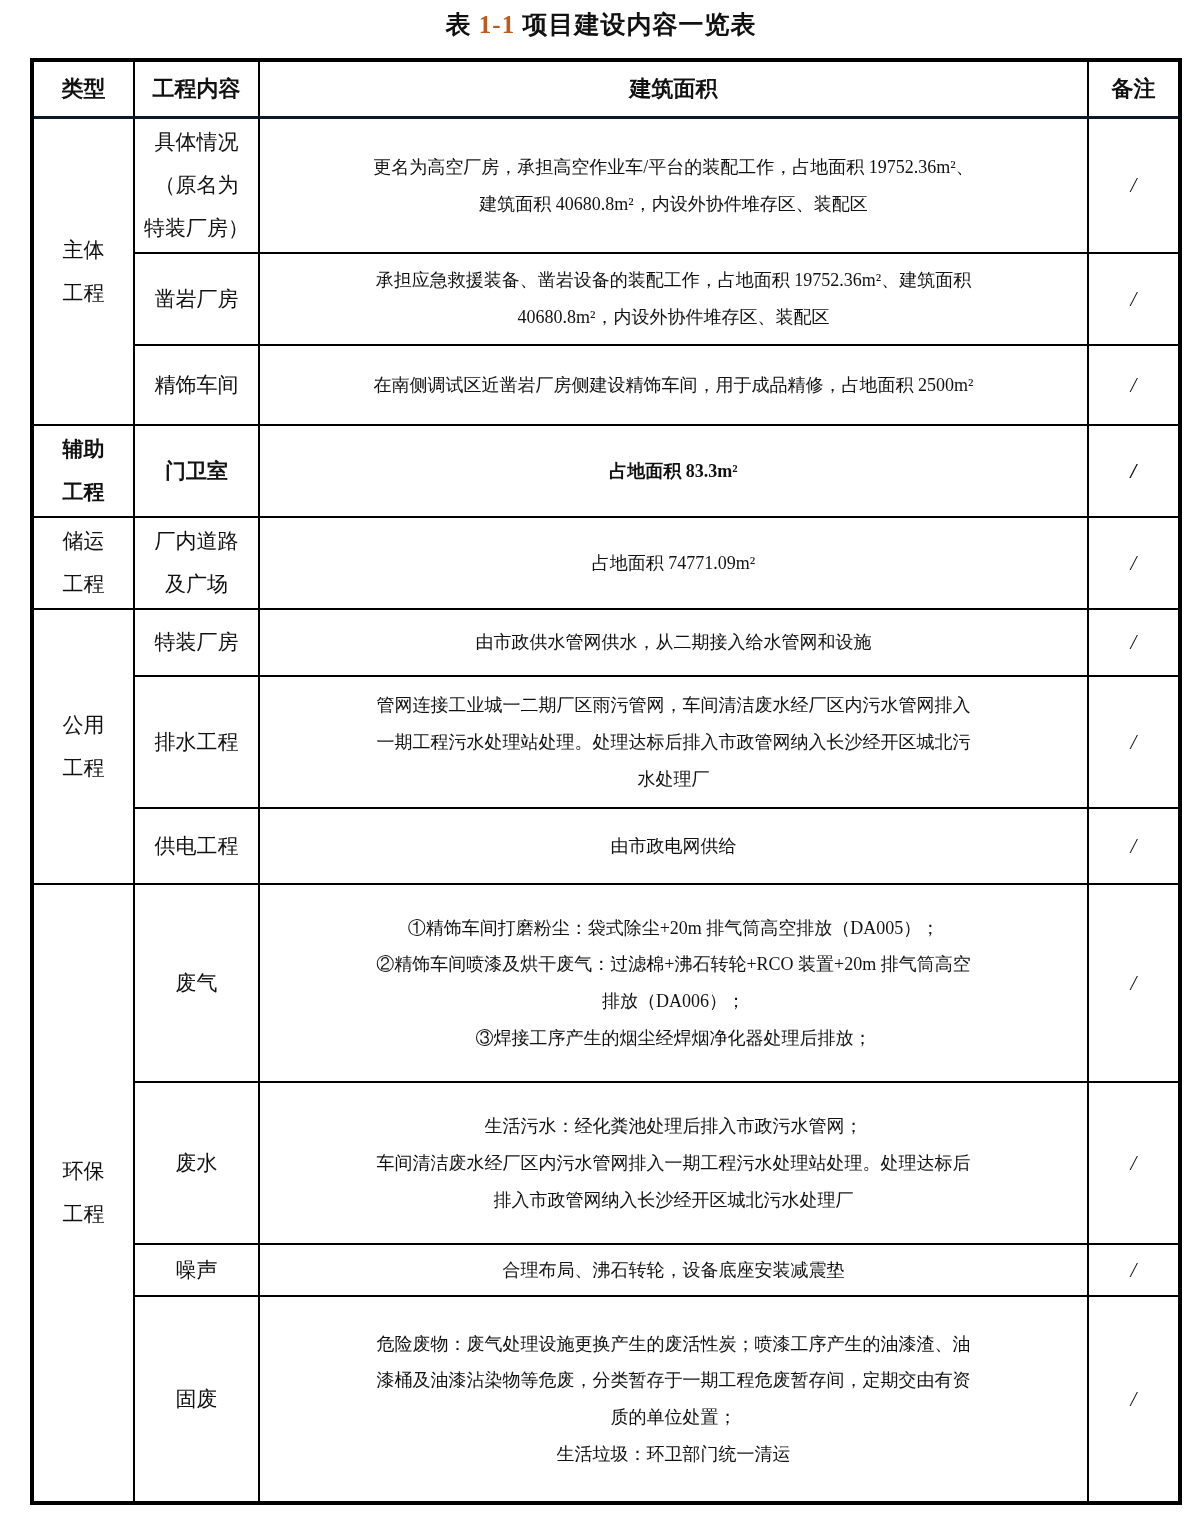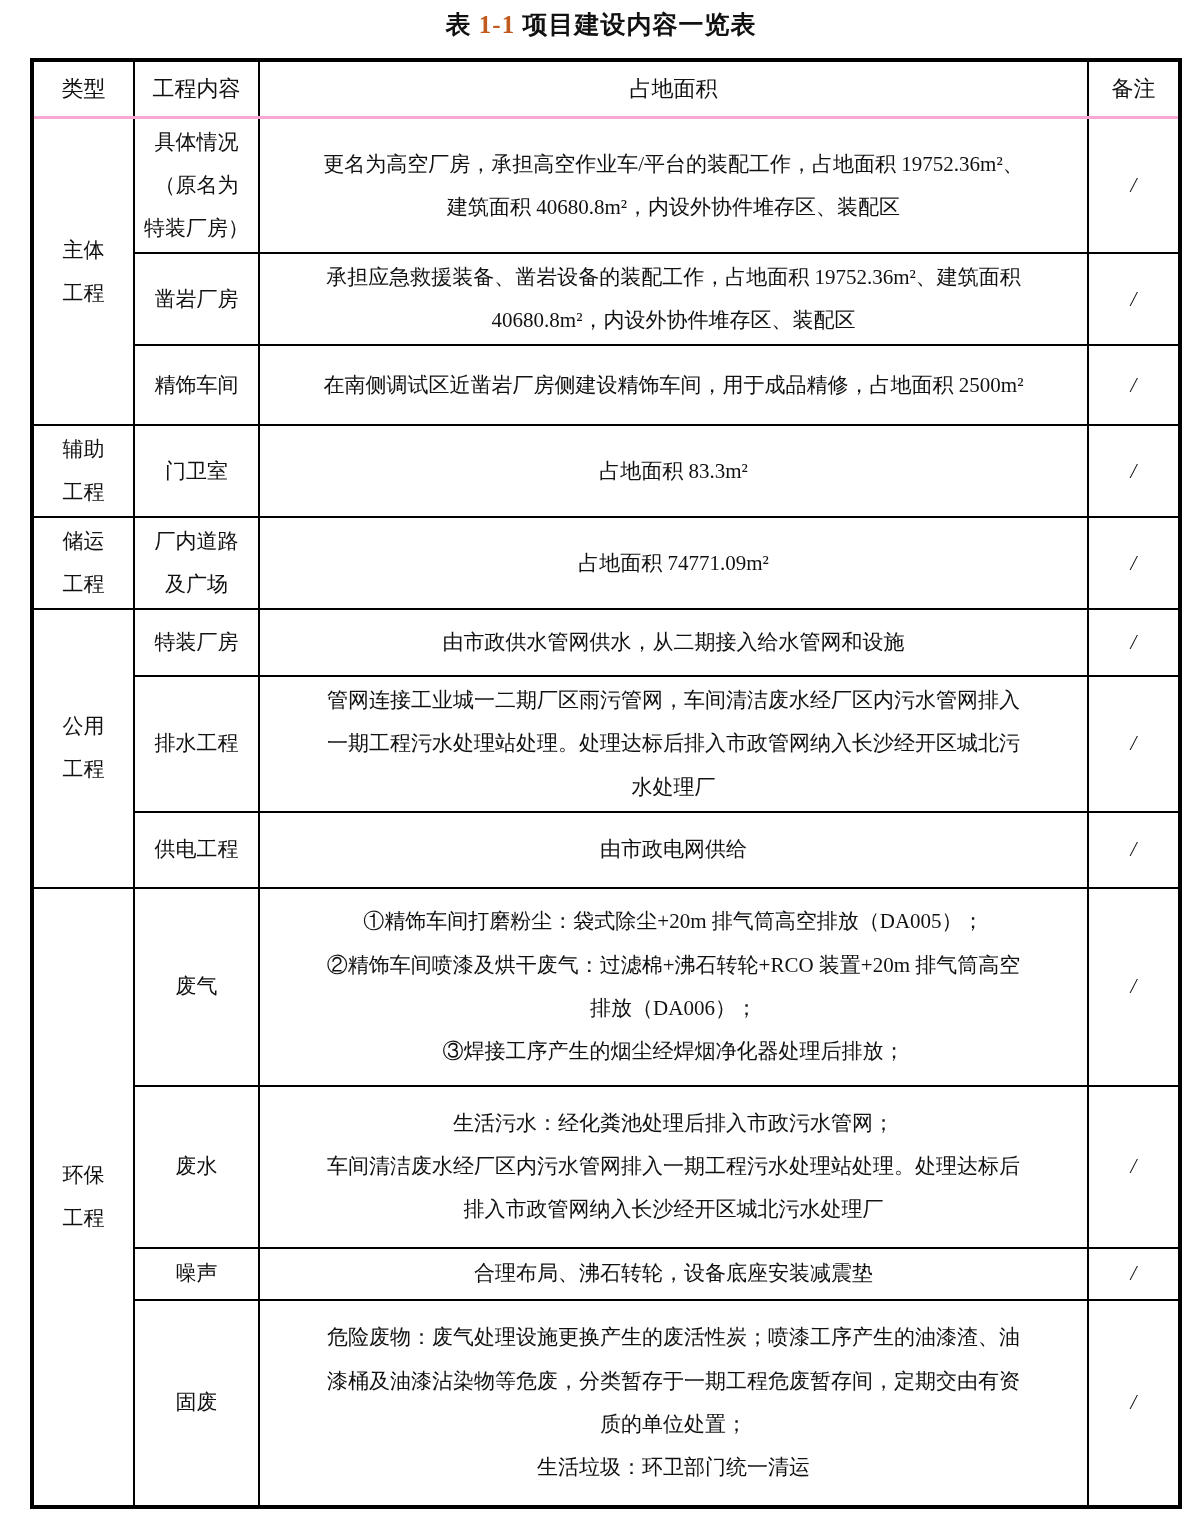--- a/index.html
+++ b/index.html
@@ -37,30 +37,30 @@
     width: 1148px;
     margin-left: 30px;
     margin-top: 16px;
     border: 4px solid #000000;
   }
   th, td {
     border: 2px solid #000000;
     text-align: center;
     vertical-align: middle;
     padding: 2px 6px;
-    font-size: 21px;
+    font-size: 18px;
     line-height: 2.05;
     white-space: pre-line;
     overflow: hidden;
   }
   thead th {
-    font-weight: normal;
+    font-weight: bold;
     font-size: 22px;
     height: 50px;
-    border-bottom: 3px solid #f9a8d4;
+    border-bottom: 3px solid #0f172a;
     white-space: nowrap;
   }
   td.type-cell, td.name-cell {
     font-size: 21px;
   }
   td.remark-cell {
     font-size: 21px;
     font-style: italic;
   }
 </style>
@@ -75,21 +75,21 @@
     <colgroup>
       <col style="width:102px">
       <col style="width:125px">
       <col style="width:829px">
       <col style="width:92px">
     </colgroup>
     <thead>
       <tr>
         <th>类型</th>
         <th>工程内容</th>
-        <th>占地面积</th>
+        <th>建筑面积</th>
         <th>备注</th>
       </tr>
     </thead>
     <tbody>
 
       <tr style="height:128px;">
         <td class="type-cell" rowspan="3">主体
 工程</td>
         <td class="name-cell">具体情况
 （原名为
@@ -103,21 +103,21 @@
         <td class="detail-cell">承担应急救援装备、凿岩设备的装配工作，占地面积 19752.36m²、建筑面积
 40680.8m²，内设外协件堆存区、装配区</td>
         <td class="remark-cell">/</td>
       </tr>
       <tr style="height:80px;margin-top:10px;">
         <td class="name-cell">精饰车间</td>
         <td class="detail-cell">在南侧调试区近凿岩厂房侧建设精饰车间，用于成品精修，占地面积 2500m²</td>
         <td class="remark-cell">/</td>
       </tr>
 
-      <tr style="height:70px;">
+      <tr style="height:70px;font-weight:bold;">
         <td class="type-cell">辅助
 工程</td>
         <td class="name-cell">门卫室</td>
         <td class="detail-cell">占地面积 83.3m²</td>
         <td class="remark-cell">/</td>
       </tr>
 
       <tr style="height:71px;">
         <td class="type-cell">储运
 工程</td>

